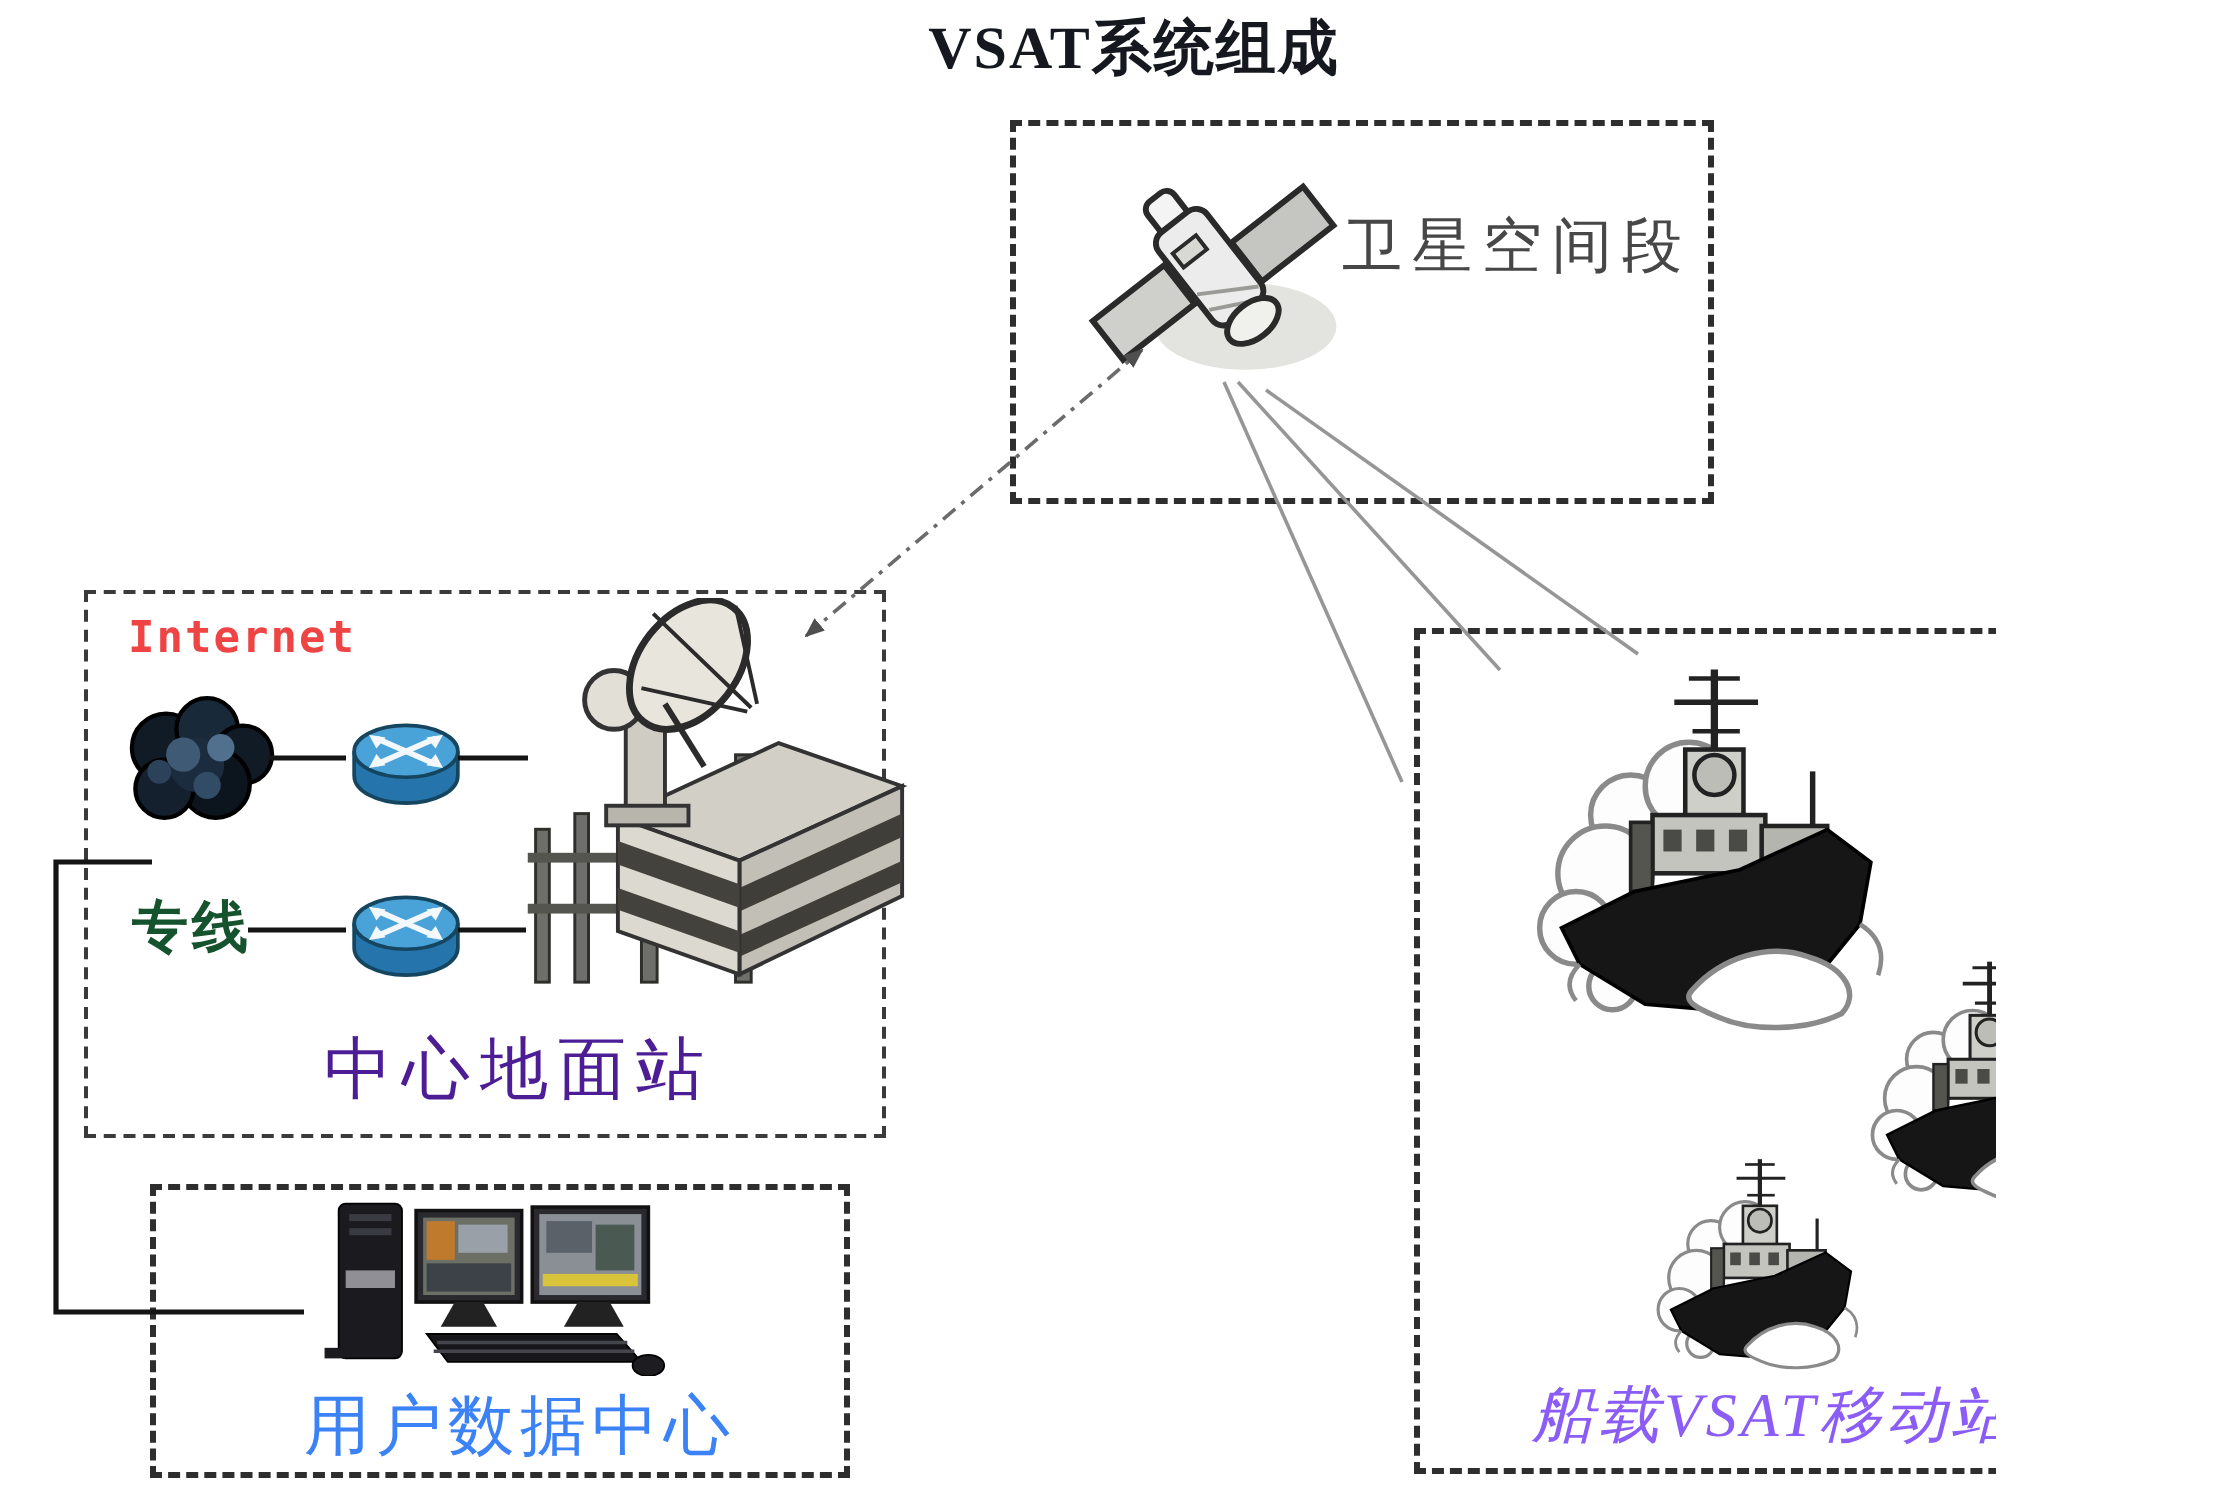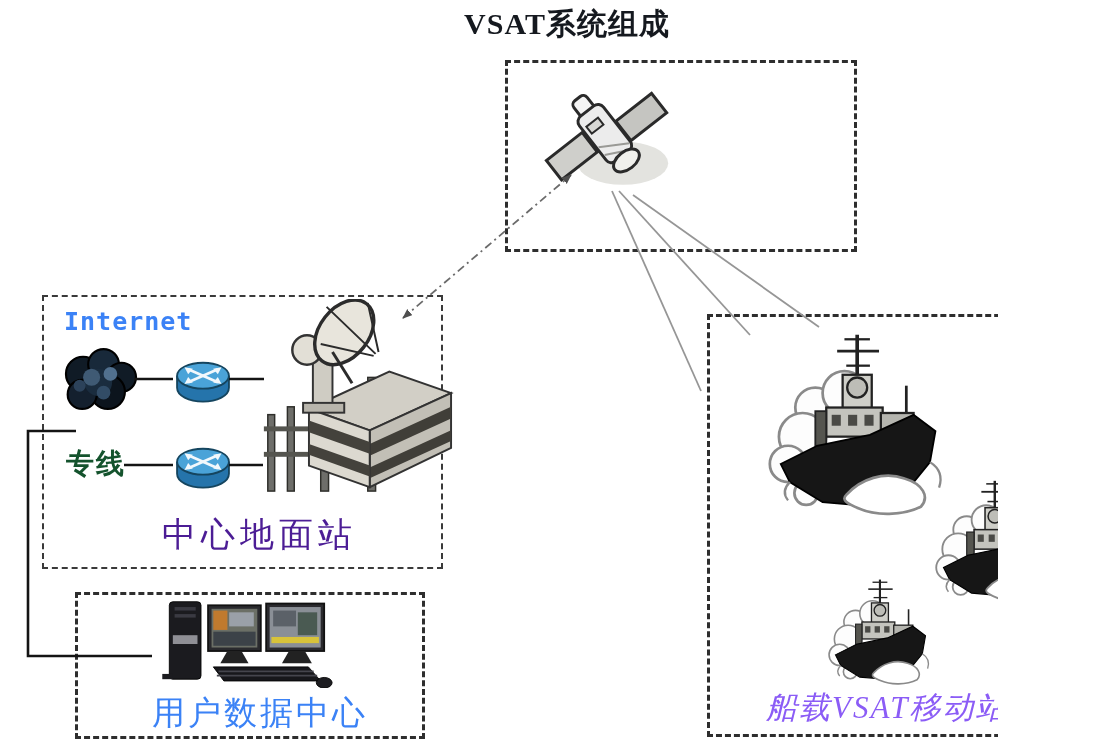--- a/index.html
+++ b/index.html
@@ -9,21 +9,21 @@
   #box-satellite{left:505px;top:60px;width:352px;height:192px;}
   #box-ground{left:42px;top:295px;width:401px;height:274px;border-width:2.5px;border-color:#3a3a3a;}
   #box-datacenter{left:75px;top:592px;width:350px;height:147px;}
   #box-ships{left:707px;top:314px;width:356px;height:423px;}
   .abs{position:absolute;}
   .title{position:absolute;left:0;top:4px;width:1110px;text-align:center;
          font-size:30px;font-weight:bold;letter-spacing:1px;color:#15191f;transform:translateX(12px);}
   .lbl{position:absolute;white-space:nowrap;}
   .lbl-satellite{left:163px;top:40px;font-size:30px;letter-spacing:5px;color:#474747;}
   .lbl-internet{left:20px;top:10px;font-family:"DejaVu Sans Mono","Liberation Mono",monospace;
-                font-weight:bold;font-size:25px;letter-spacing:1px;color:#3b82f6;}
+                font-weight:bold;font-size:22px;letter-spacing:1px;color:#ef4444;}
   .lbl-dedicated{left:22px;top:148px;font-size:28px;font-weight:bold;letter-spacing:2px;color:#14532d;}
   .lbl-ground{left:118px;top:215px;font-size:34px;letter-spacing:5px;color:#4c1d95;}
   .lbl-datacenter{left:74px;top:96px;font-size:33px;letter-spacing:3px;color:#3b82f6;}
   .lbl-ships{left:56px;top:370px;font-size:31px;letter-spacing:2px;color:#8b5cf6;font-style:italic;}
   svg{display:block;}
   .overlay{position:absolute;left:0;top:0;z-index:6;pointer-events:none;}
 </style>
 </head>
 <body>
 
@@ -76,20 +76,21 @@
       <g transform="rotate(-38 65 55)">
         <rect x="2" y="34" width="46" height="25" fill="#cfcfcb" stroke="#2a2a2a" stroke-width="3"></rect>
         <rect x="82" y="46" width="46" height="25" fill="#c5c5c1" stroke="#2a2a2a" stroke-width="3"></rect>
         <rect x="57" y="4" width="17" height="22" rx="5" fill="#f4f4f4" stroke="#2a2a2a" stroke-width="3"></rect>
         <rect x="50" y="20" width="31" height="58" rx="7" fill="#ececec" stroke="#2a2a2a" stroke-width="3"></rect>
         <rect x="55" y="32" width="15" height="9" fill="#d8d8d4" stroke="#2a2a2a" stroke-width="2"></rect>
         <path d="M52,56 L79,72 M52,66 L76,78" stroke="#9a9a96" stroke-width="2"></path>
         <ellipse cx="66" cy="84" rx="15" ry="9" fill="#f0f0ec" stroke="#2a2a2a" stroke-width="3"></ellipse>
       </g>
     </svg>
+    <div class="lbl lbl-satellite">卫星空间段</div>
   </div>
 
   <div class="box" id="box-ground">
     <div class="lbl lbl-internet">Internet</div>
 
     <svg class="abs" style="left:10px;top:40px" width="94" height="90" viewBox="0 0 110 95">
       <g stroke="#000" stroke-width="2.5">
         <circle cx="34" cy="38" r="20" fill="#101b26"></circle>
         <circle cx="58" cy="27" r="18" fill="#18293a"></circle>
         <circle cx="79" cy="42" r="17" fill="#101b26"></circle>

